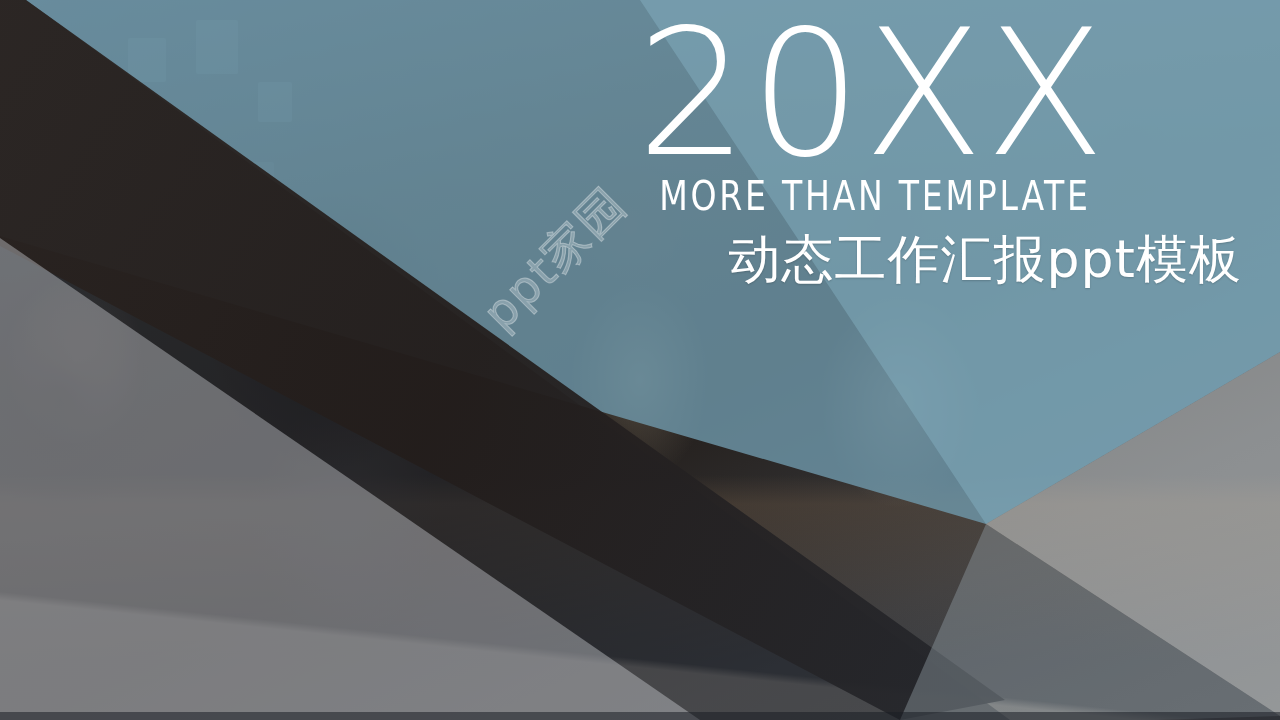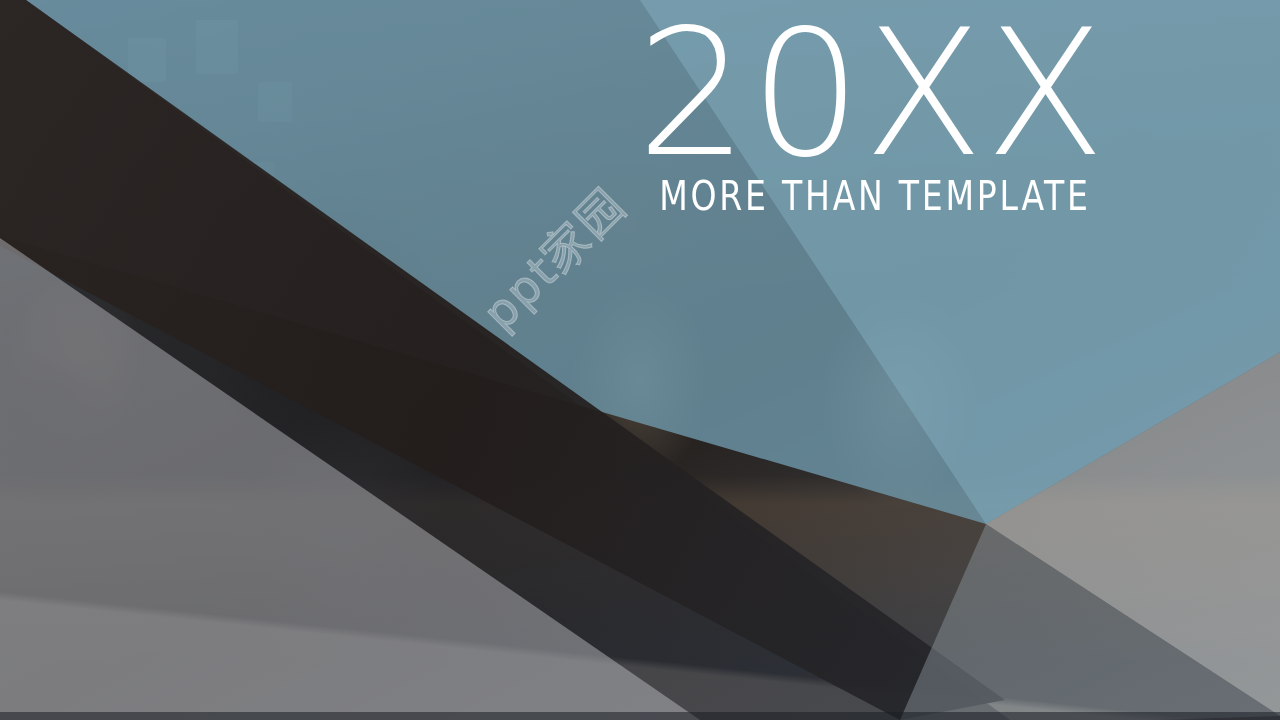--- a/index.html
+++ b/index.html
@@ -192,15 +192,16 @@
   <div class="gray-lower-left"></div>
   <div class="gray-lower-right-2"></div>
   <div class="gray-lower-right"></div>
   <div class="bottom-strip"></div>
 
   <div class="watermark">ppt家园</div>
 
   <div class="title-block">
     <div class="year">20XX</div>
     <div class="tagline">MORE THAN TEMPLATE</div>
+    <div class="cn-title">动态工作汇报ppt模板</div>
   </div>
 
 </div>
 
 </body></html>

